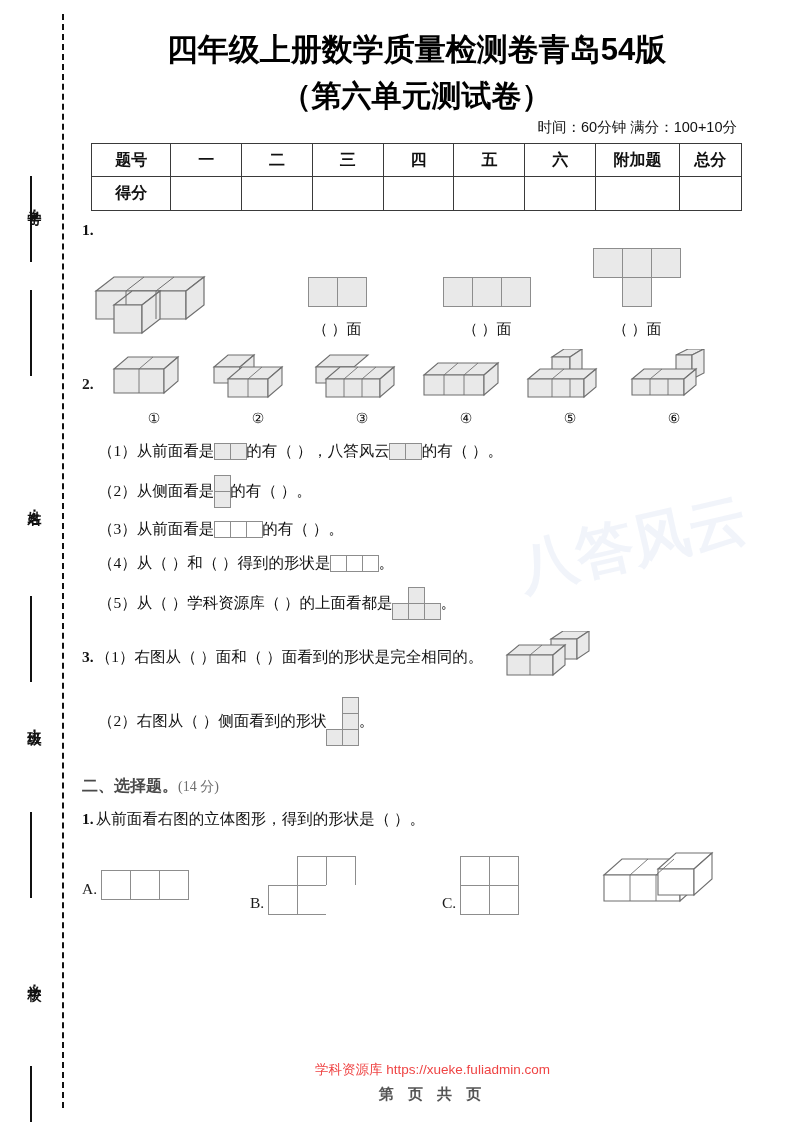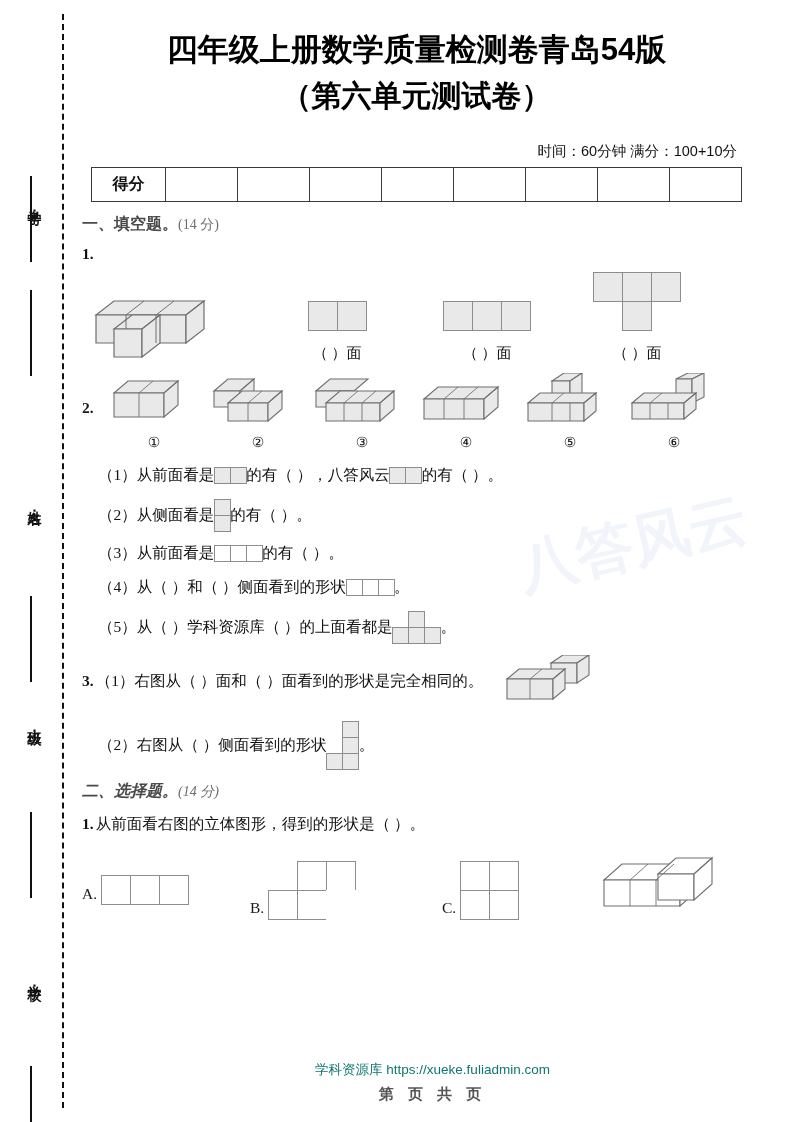--- a/index.html
+++ b/index.html
@@ -54,21 +54,21 @@
     font-family: "Liberation Sans", "DejaVu Sans", sans-serif;
     font-weight: 700;
     font-size: 31px;
     letter-spacing: 0px;
     line-height: 1.30;
     color: #000;
   }
   h1.title .line2 { display: block; font-size: 30px; margin-top: 6px; }
 
   .exam-meta {
-    margin-top: 27px;
+    margin-top: 3px;
     text-align: right;
     padding-right: 14px;
     font-family: "Liberation Sans", "DejaVu Sans", sans-serif;
     font-size: 14.5px;
     color: #111;
   }
 
   
   table.score-table {
     margin: 6px auto 0 auto;
@@ -181,21 +181,21 @@
 
   
   .footer {
     position: absolute;
     left: 72px; right: 0; bottom: 18px;
     text-align: center;
   }
   .footer .src {
     font-family: "Liberation Sans", "DejaVu Sans", sans-serif;
     font-size: 13.5px;
-    color: #0f766e;
+    color: #ef4444;
   }
   .footer .pager {
     margin-top: 6px;
     font-family: "Liberation Sans", "DejaVu Sans", sans-serif;
     font-size: 15px;
     font-weight: 700;
     color: #555;
     letter-spacing: 5px;
   }
 </style>
@@ -223,37 +223,45 @@
 
   <h1 class="title">
     <span>四年级上册数学质量检测卷青岛54版</span>
     <span class="line2">（第六单元测试卷）</span>
   </h1>
 
   <div class="exam-meta">时间：60分钟  满分：100+10分</div>
 
   <table class="score-table">
     <tbody>
+        <tr>
+      <td class="hd-label">题号</td>
+      <td class="col-num">一</td>
+      <td class="col-num">二</td>
+      <td class="col-num">三</td>
+      <td class="col-num">四</td>
+      <td class="col-num">五</td>
+      <td class="col-num">六</td>
+      <td class="col-extra">附加题</td>
+      <td class="col-total">总分</td>
+    </tr>
     <tr class="answer-row">
       <td class="hd-label">得分</td>
       <td></td>
       <td></td>
       <td></td>
       <td></td>
       <td></td>
       <td></td>
       <td></td>
       <td></td>
     </tr>
   </tbody>
     </table>
 
-  <div class="section-head">
-    <span>一、填空题。</span><span class="pts">(14 分)</span>
-  </div>
 
   <div class="qline">
     <span class="qnum">1.</span>
   </div>
 
   <div class="fig-row" style="margin-top:6px;">
 
     <div class="fig-block" style="width:180px;">
       <svg width="160" height="72" viewBox="0 0 160 72">
         <g stroke="#6f6f6f" stroke-width="1.2" fill="#e9e9e9">
@@ -463,21 +471,21 @@
           <span class="cell empty"></span>
           <span class="cell empty"></span>
           <span class="cell empty"></span>
         </span>
       </span>
     <span>的有（        ）。</span>
   </div>
 
   <div class="qline sub" style="margin-top:10px;">
     <span>（4）</span>
-    <span>从（        ）和（        ）侧面看到的形状</span>
+    <span>从（        ）和（        ）得到的形状是</span>
     <span class="shape">
         <span class="row" style="display:flex;">
           <span class="cell empty"></span>
           <span class="cell empty"></span>
           <span class="cell empty"></span>
         </span>
       </span>
     <span>。</span>
   </div>
 
@@ -534,21 +542,21 @@
           <span class="cell"></span>
         </span>
       <span class="row" style="display:flex;">
           <span class="cell"></span>
           <span class="cell"></span>
         </span>
     </span>
     <span>。</span>
   </div>
 
-  <div class="section-head" style="margin-top:12px;font-style:italic;">
+  <div class="section-head" style="margin-top:31px;">
     <span>二、选择题。</span><span class="pts">(14 分)</span>
   </div>
 
   <div class="qline" style="margin-top:10px;">
     <span class="qnum">1.</span>
     <span>从前面看右图的立体图形，得到的形状是（        ）。</span>
   </div>
 
   <div class="choices">
     <div class="choice" style="width:168px;">

